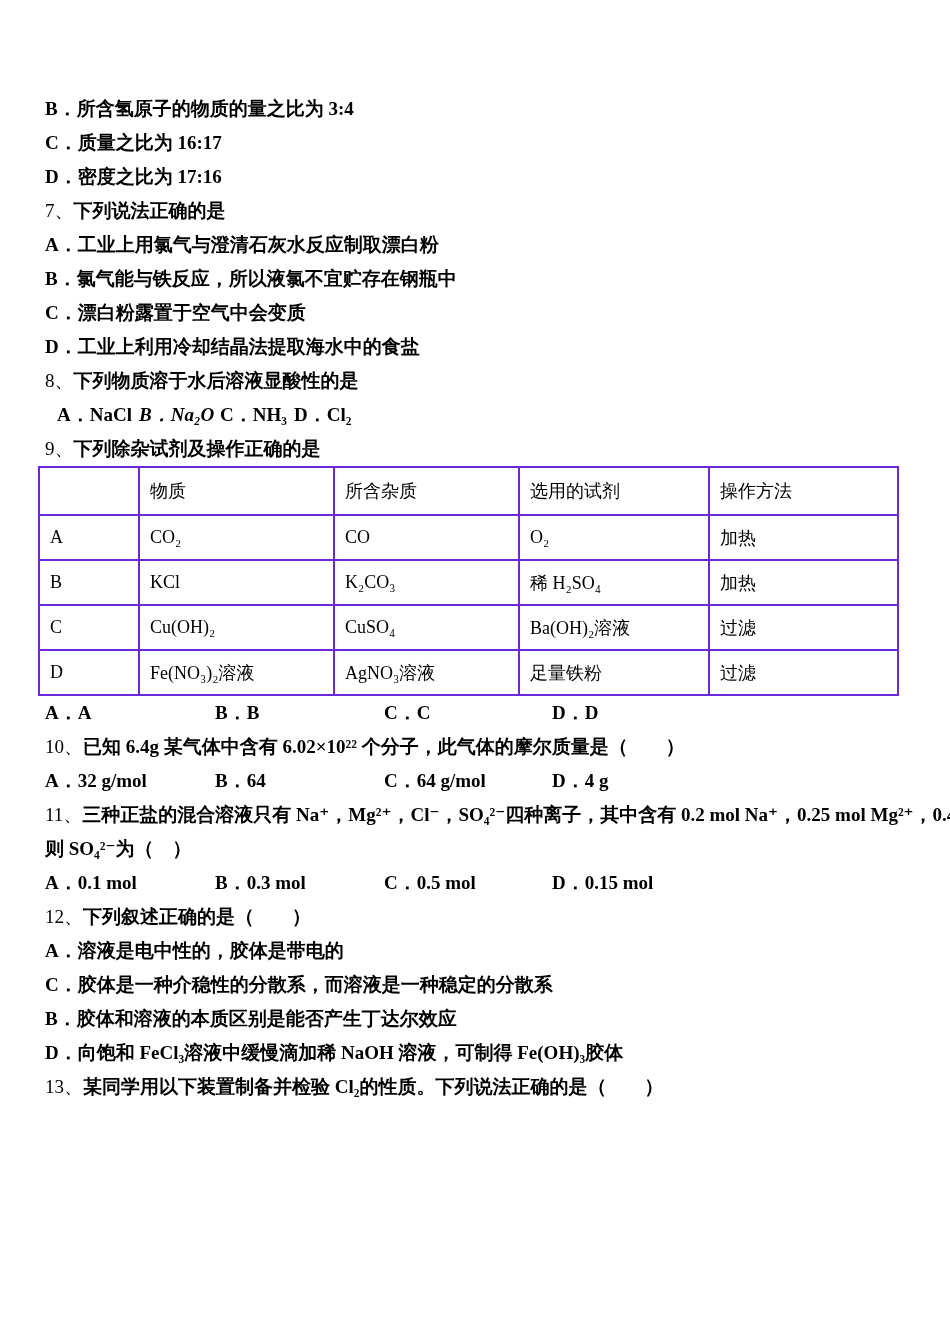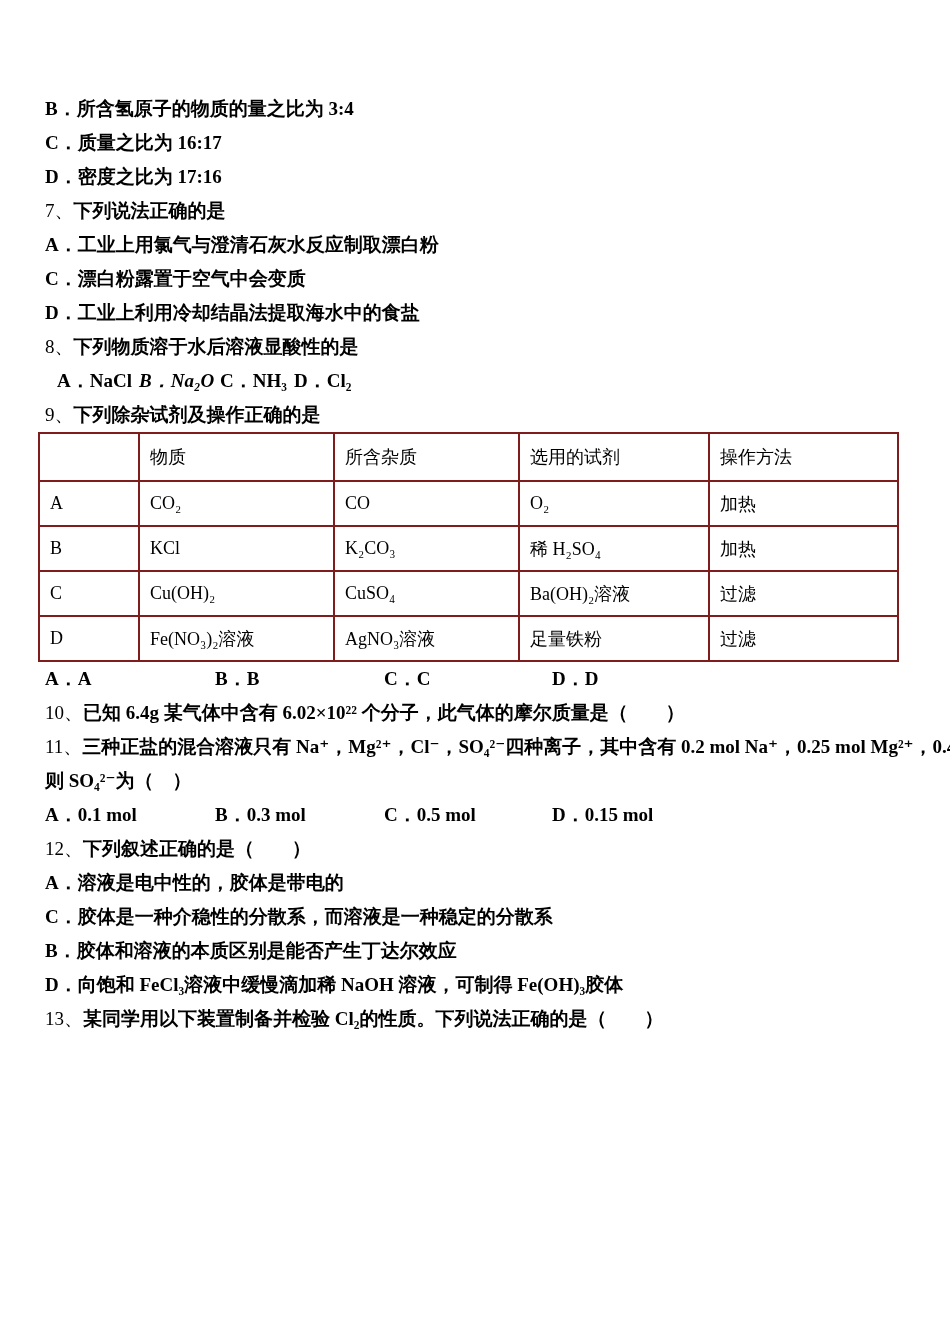--- a/index.html
+++ b/index.html
@@ -39,21 +39,21 @@
   .w82  { width: 82px; margin-left: 12px; }
   .w81  { width: 81px; font-style: italic; }
   .w74  { width: 74px; }
   table.ptable {
     border-collapse: collapse;
     table-layout: fixed;
     width: 859px;
     margin-left: -7px;
   }
   table.ptable td, table.ptable th {
-    border: 2px solid #7f1d1d;
+    border: 2px solid #6d28d9;
     padding: 0 4px 0 10px;
     font-size: 18px;
     font-weight: 400;
     text-align: left;
     vertical-align: middle;
     overflow: hidden;
   }
   table.ptable tr.hdr  td, table.ptable tr.hdr  th { height: 46px; }
   table.ptable tr.body td { height: 43px; }
 </style>
@@ -61,20 +61,21 @@
 <body>
 
 <div class="page">
 
   <div class="line"><span>B．</span><span>所含氢原子的物质的量之比为 3:4</span></div>
   <div class="line"><span>C．</span><span>质量之比为 16:17</span></div>
   <div class="line"><span>D．</span><span>密度之比为 17:16</span></div>
 
   <div class="line"><span class="qnum">7、</span><span>下列说法正确的是</span></div>
   <div class="line"><span>A．</span><span>工业上用氯气与澄清石灰水反应制取漂白粉</span></div>
+  <div class="line"><span>B．</span><span>氯气能与铁反应，所以液氯不宜贮存在钢瓶中</span></div>
   <div class="line"><span>C．</span><span>漂白粉露置于空气中会变质</span></div>
   <div class="line"><span>D．</span><span>工业上利用冷却结晶法提取海水中的食盐</span></div>
 
   <div class="line"><span class="qnum">8、</span><span>下列物质溶于水后溶液显酸性的是</span></div>
   <div class="line opts">
     <span class="w82">A．NaCl</span><span class="w81">B．Na₂O</span><span class="w74">C．NH₃</span><span>D．Cl₂</span>
   </div>
 
   <div class="line"><span class="qnum">9、</span><span>下列除杂试剂及操作正确的是</span></div>
 
@@ -123,20 +124,23 @@
       <td>过滤</td>
     </tr>
   </tbody>
     </table>
 
   <div class="line opts">
     <span class="w170">A．A</span><span class="w169">B．B</span><span class="w168">C．C</span><span>D．D</span>
   </div>
 
   <div class="line"><span class="qnum">10、</span><span>已知 6.4g 某气体中含有 6.02×10²² 个分子，此气体的摩尔质量是（　　）</span></div>
+  <div class="line opts">
+    <span class="w170">A．32 g/mol</span><span class="w169">B．64</span><span class="w168">C．64 g/mol</span><span>D．4 g</span>
+  </div>
 
   <div class="line"><span class="qnum">11、</span><span>三种正盐的混合溶液只有 Na⁺，Mg²⁺，Cl⁻，SO₄²⁻四种离子，其中含有 0.2 mol Na⁺，0.25 mol Mg²⁺，0.4 mol Cl⁻，</span></div>
   <div class="line"><span>则 SO₄²⁻为（　）</span></div>
   <div class="line opts">
     <span class="w170">A．0.1 mol</span><span class="w169">B．0.3 mol</span><span class="w168">C．0.5 mol</span><span>D．0.15 mol</span>
   </div>
 
   <div class="line"><span class="qnum">12、</span><span>下列叙述正确的是（　　）</span></div>
   <div class="line"><span>A．</span><span>溶液是电中性的，胶体是带电的</span></div>
   <div class="line"><span>C．</span><span>胶体是一种介稳性的分散系，而溶液是一种稳定的分散系</span></div>

